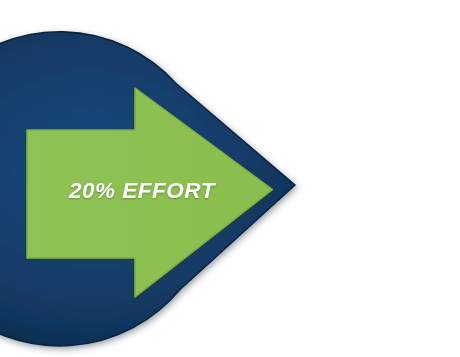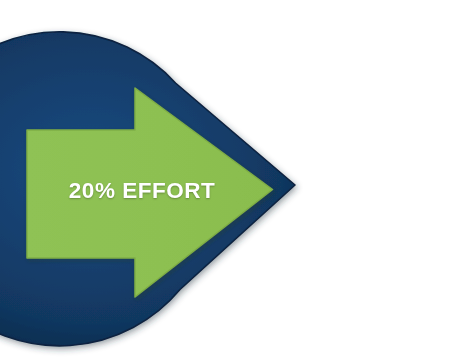--- a/index.html
+++ b/index.html
@@ -5,20 +5,21 @@
   html,body{margin:0;padding:0;background:#ffffff;}
   body{
     width:460px;height:357px;overflow:hidden;
     font-family:"Liberation Sans","DejaVu Sans",sans-serif;
     -webkit-font-smoothing:antialiased;
   }
   #infographic{
     position:relative;
     width:460px;height:357px;
     background:#ffffff;
+    font-style:italic;
   }
   #pareto-svg{
     position:absolute;left:0;top:0;
     width:460px;height:357px;
     display:block;
   }
   .label-text{
     position:absolute;
     color:#ffffff;
     font-weight:bold;

